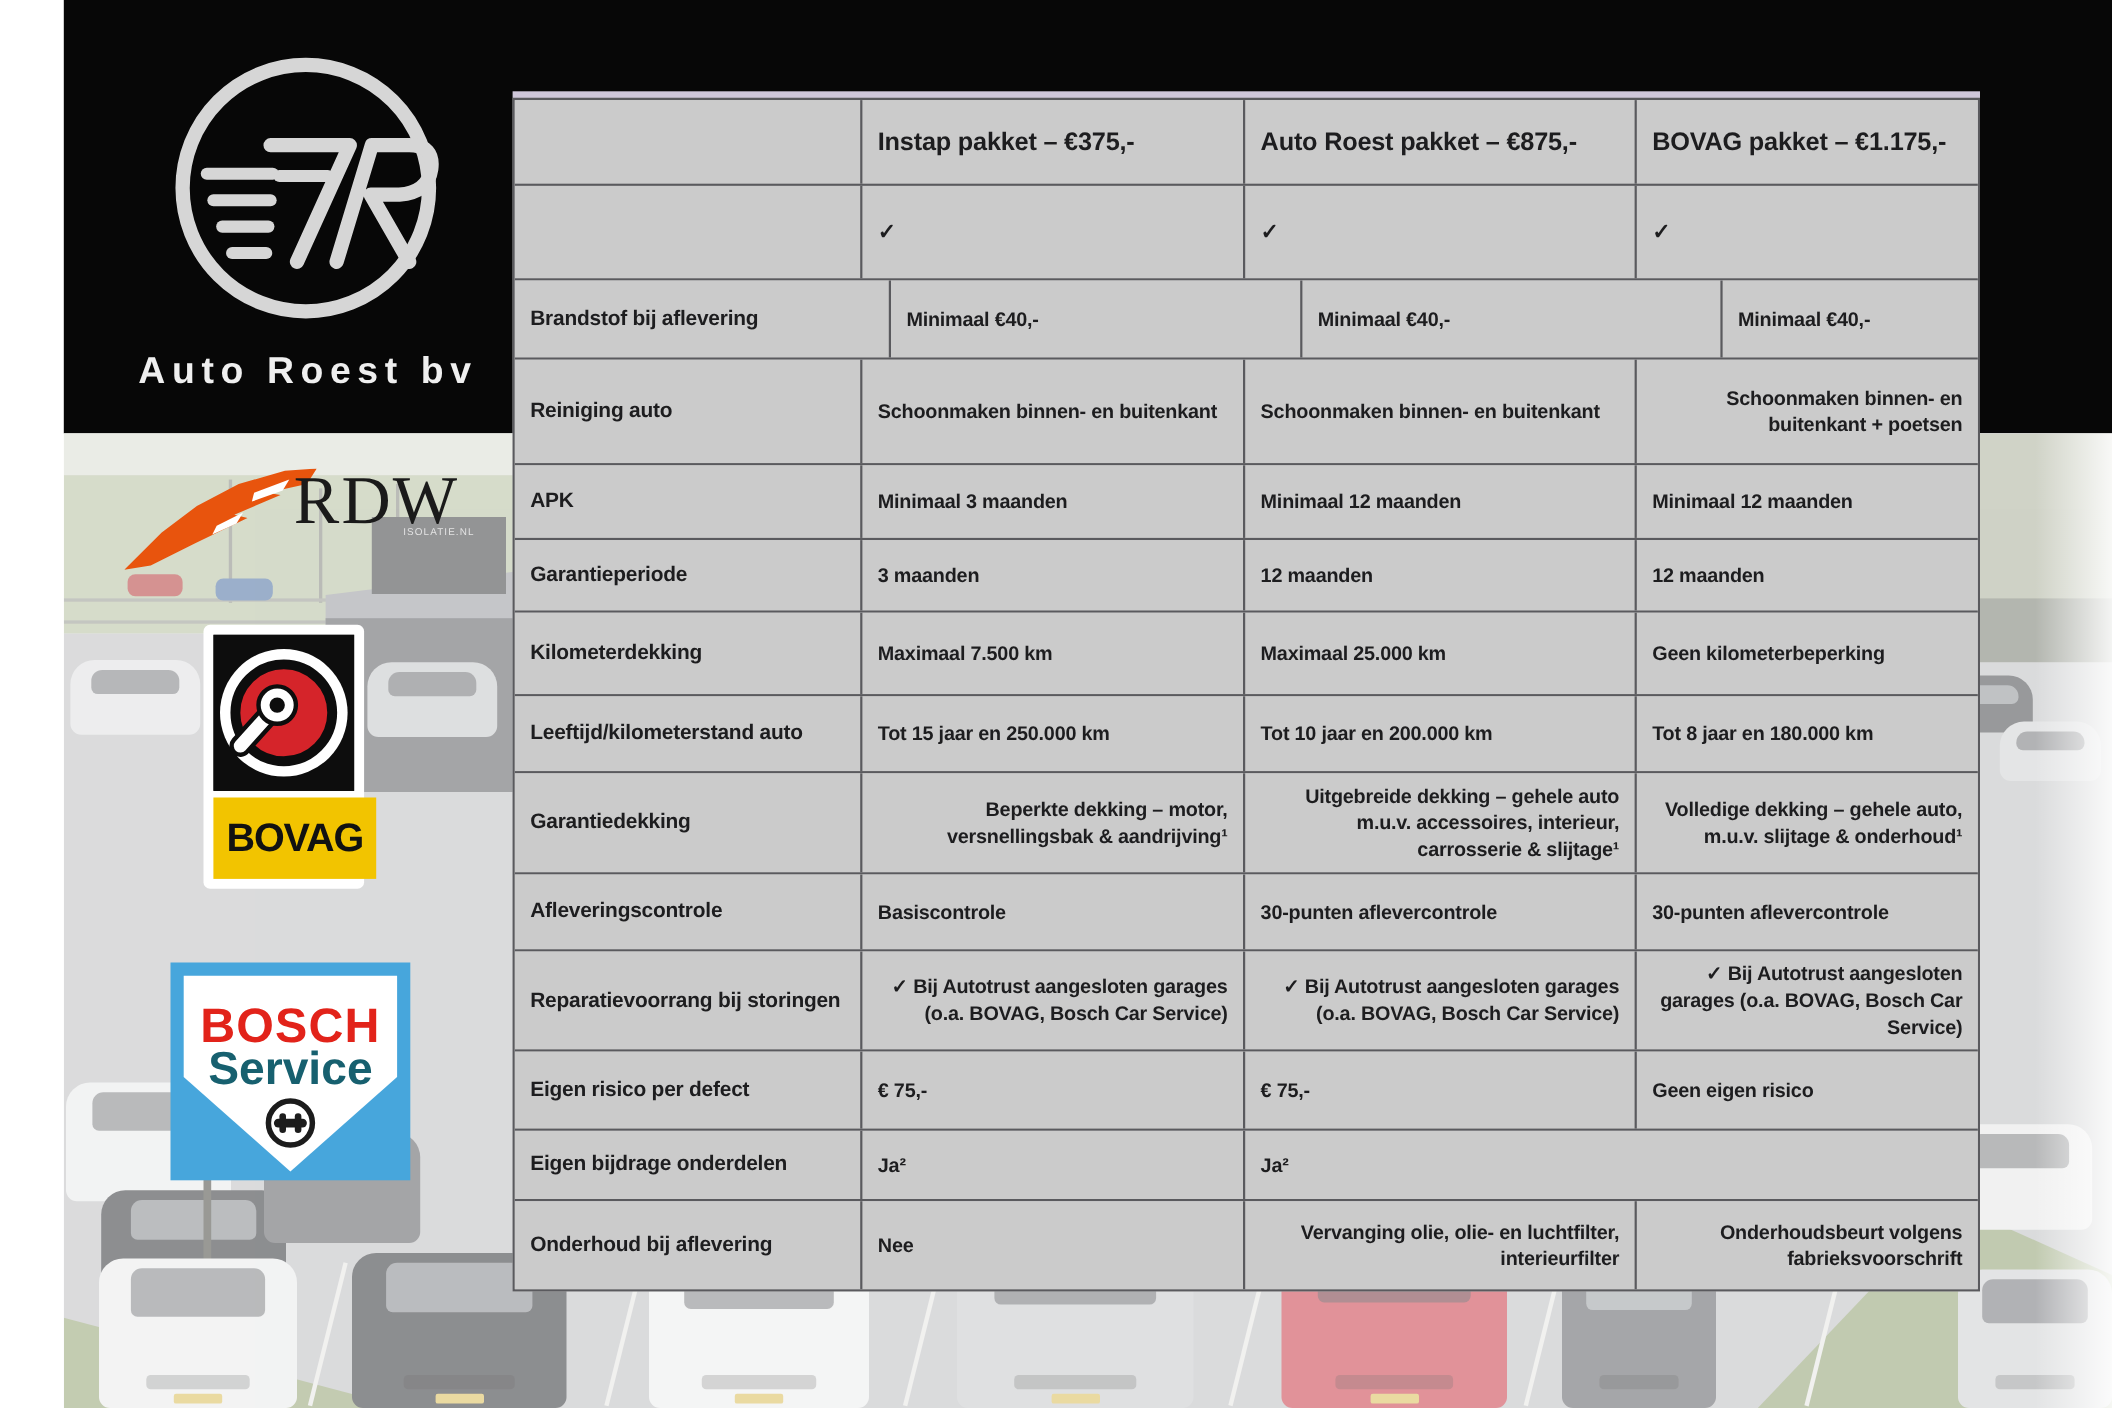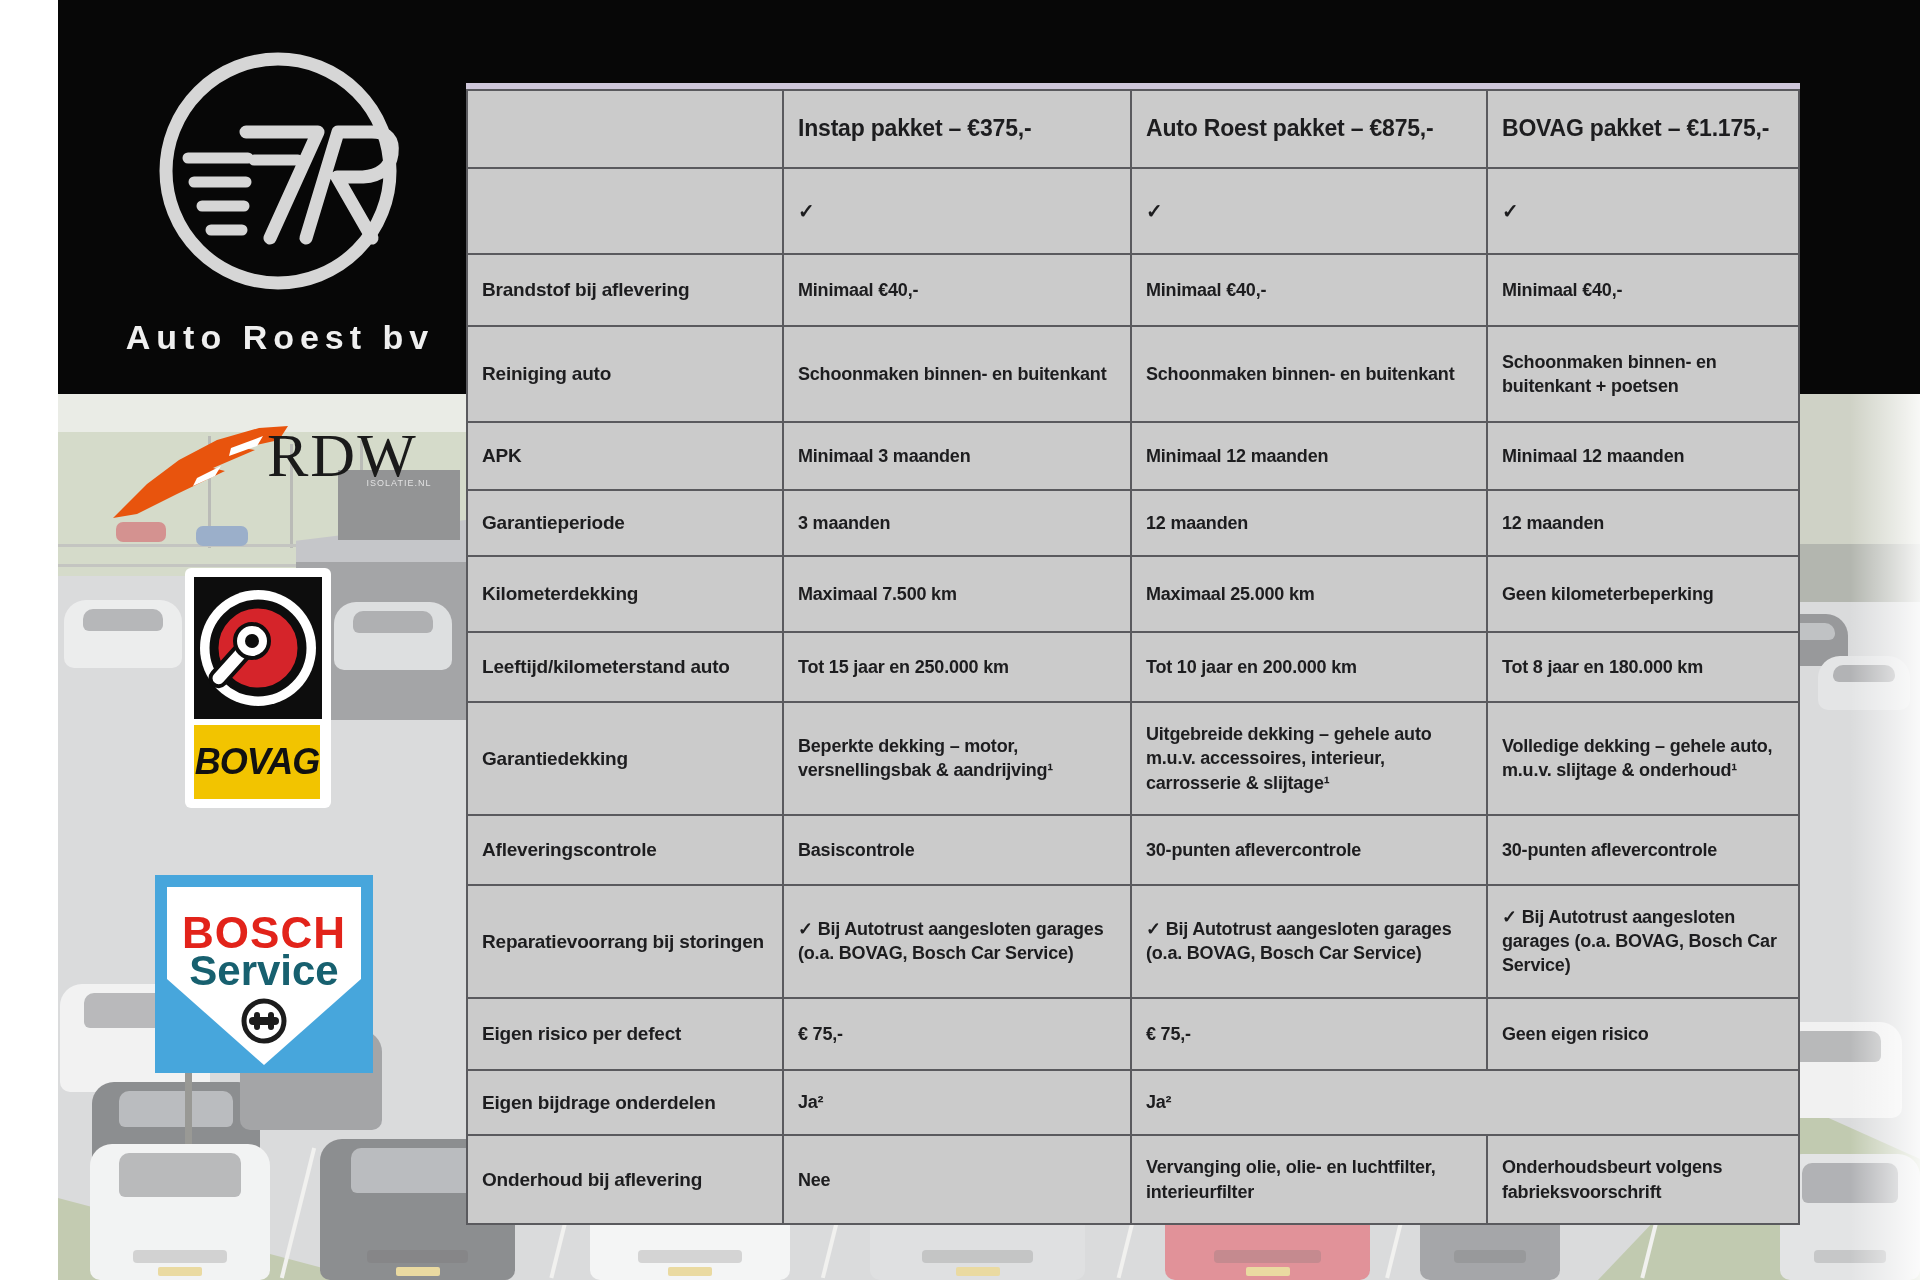--- a/index.html
+++ b/index.html
@@ -50,39 +50,39 @@
     background:linear-gradient(90deg,rgba(255,255,255,0),rgba(255,255,255,.85));}
 
   
   .rdw{position:absolute;left:95px;top:412px;width:330px;height:118px;}
   .rdw-word{position:absolute;left:172px;top:8px;font-family:"Liberation Serif",serif;
     font-size:62px;color:#1a1a1a;letter-spacing:2px;}
 
   .bovag{position:absolute;left:185px;top:568px;width:146px;height:240px;background:#ffffff;
     border-radius:6px;padding:9px;}
   .bovag-emblem{width:128px;height:142px;background:#0d0d0d;display:block;}
-  .bovag-word{margin-top:6px;width:126px;height:74px;background:#f2c400;display:flex;
+  .bovag-word{margin-top:6px;width:148px;height:74px;background:#f2c400;display:flex;
     align-items:center;justify-content:center;font-size:36px;font-weight:bold;color:#111;
-    letter-spacing:-1px;transform-origin:center;font-style:italic;}
+    letter-spacing:-1px;transform-origin:center;}
 
   .bosch{position:absolute;left:155px;top:875px;width:218px;height:198px;background:#47a6dc;}
   .bosch-white{position:absolute;inset:0;}
   .bosch-b{position:absolute;left:0;top:33px;width:100%;text-align:center;
     font-size:44px;font-weight:bold;color:#e2231a;letter-spacing:1px;}
   .bosch-s{position:absolute;left:0;top:72px;width:100%;text-align:center;
     font-size:42px;font-weight:bold;color:#17606f;}
 
   
   .tbl-wrap{position:absolute;left:466px;top:83px;width:1334px;}
   .tbl-top{height:6px;background:#cfc7da;}
   .pkg-table{border:2px solid #5a5a5e;background:#cbcbcb;}
   .trow{display:grid;grid-template-columns:314px 348px 356px 312px;border-bottom:2px solid #5a5a5e;background:#cbcbcb;}
   .trow:last-child{border-bottom:none;}
-  .tc{border-left:2px solid #5a5a5e;padding:19px 14px;display:flex;align-items:center;
-    color:#1d1d1f;font-weight:bold;font-size:18px;line-height:1.35;letter-spacing:-0.2px;}
+  .tc{border-left:2px solid #5a5a5e;padding:8px 14px;display:flex;align-items:center;
+    color:#1d1d1f;font-weight:bold;font-size:18px;line-height:1.35;letter-spacing:-0.2px;text-align:right;}
   .tc:first-child{border-left:none;}
   .tc.hcell{font-size:23px;}
   .tc.lbl{font-size:19px;}
   .tc.check{font-size:20px;}
 </style>
 </head>
 <body>
 
 <div class="stage">
 
@@ -265,148 +265,148 @@
           <div class="tc check">
             <span>✓</span>
           </div>
           <div class="tc check">
             <span>✓</span>
           </div>
           <div class="tc check">
             <span>✓</span>
           </div>
         </div>
+        <div class="trow" style="min-height: 72px; gap: 26px;">
+          <div class="tc lbl">
+            <span>Brandstof bij aflevering</span>
+          </div>
+          <div class="tc">
+            <span>Minimaal €40,-</span>
+          </div>
+          <div class="tc">
+            <span>Minimaal €40,-</span>
+          </div>
+          <div class="tc">
+            <span>Minimaal €40,-</span>
+          </div>
+        </div>
+        <div class="trow" style="min-height: 96px;">
+          <div class="tc lbl">
+            <span>Reiniging auto</span>
+          </div>
+          <div class="tc">
+            <span>Schoonmaken binnen- en buitenkant</span>
+          </div>
+          <div class="tc">
+            <span>Schoonmaken binnen- en buitenkant</span>
+          </div>
+          <div class="tc">
+            <span>Schoonmaken binnen- en buitenkant + poetsen</span>
+          </div>
+        </div>
+        <div class="trow" style="min-height: 68px;">
+          <div class="tc lbl">
+            <span>APK</span>
+          </div>
+          <div class="tc">
+            <span>Minimaal 3 maanden</span>
+          </div>
+          <div class="tc">
+            <span>Minimaal 12 maanden</span>
+          </div>
+          <div class="tc">
+            <span>Minimaal 12 maanden</span>
+          </div>
+        </div>
+        <div class="trow" style="min-height: 66px;">
+          <div class="tc lbl">
+            <span>Garantieperiode</span>
+          </div>
+          <div class="tc">
+            <span>3 maanden</span>
+          </div>
+          <div class="tc">
+            <span>12 maanden</span>
+          </div>
+          <div class="tc">
+            <span>12 maanden</span>
+          </div>
+        </div>
+        <div class="trow" style="min-height: 76px;">
+          <div class="tc lbl">
+            <span>Kilometerdekking</span>
+          </div>
+          <div class="tc">
+            <span>Maximaal 7.500 km</span>
+          </div>
+          <div class="tc">
+            <span>Maximaal 25.000 km</span>
+          </div>
+          <div class="tc">
+            <span>Geen kilometerbeperking</span>
+          </div>
+        </div>
+        <div class="trow" style="min-height: 70px;">
+          <div class="tc lbl">
+            <span>Leeftijd/kilometerstand auto</span>
+          </div>
+          <div class="tc">
+            <span>Tot 15 jaar en 250.000 km</span>
+          </div>
+          <div class="tc">
+            <span>Tot 10 jaar en 200.000 km</span>
+          </div>
+          <div class="tc">
+            <span>Tot 8 jaar en 180.000 km</span>
+          </div>
+        </div>
+        <div class="trow" style="min-height: 92px;">
+          <div class="tc lbl">
+            <span>Garantiedekking</span>
+          </div>
+          <div class="tc">
+            <span>Beperkte dekking – motor, versnellingsbak &amp; aandrijving¹</span>
+          </div>
+          <div class="tc">
+            <span>Uitgebreide dekking – gehele auto m.u.v. accessoires, interieur, carrosserie &amp; slijtage¹</span>
+          </div>
+          <div class="tc">
+            <span>Volledige dekking – gehele auto, m.u.v. slijtage &amp; onderhoud¹</span>
+          </div>
+        </div>
+        <div class="trow" style="min-height: 70px;">
+          <div class="tc lbl">
+            <span>Afleveringscontrole</span>
+          </div>
+          <div class="tc">
+            <span>Basiscontrole</span>
+          </div>
+          <div class="tc">
+            <span>30-punten aflevercontrole</span>
+          </div>
+          <div class="tc">
+            <span>30-punten aflevercontrole</span>
+          </div>
+        </div>
+        <div class="trow" style="min-height: 82px;">
+          <div class="tc lbl">
+            <span>Reparatievoorrang bij storingen</span>
+          </div>
+          <div class="tc">
+            <span>✓ Bij Autotrust aangesloten garages (o.a. BOVAG, Bosch Car Service)</span>
+          </div>
+          <div class="tc">
+            <span>✓ Bij Autotrust aangesloten garages (o.a. BOVAG, Bosch Car Service)</span>
+          </div>
+          <div class="tc">
+            <span>✓ Bij Autotrust aangesloten garages (o.a. BOVAG, Bosch Car Service)</span>
+          </div>
+        </div>
         <div class="trow" style="min-height: 72px;">
           <div class="tc lbl">
-            <span>Brandstof bij aflevering</span>
-          </div>
-          <div class="tc">
-            <span>Minimaal €40,-</span>
-          </div>
-          <div class="tc">
-            <span>Minimaal €40,-</span>
-          </div>
-          <div class="tc">
-            <span>Minimaal €40,-</span>
-          </div>
-        </div>
-        <div class="trow" style="min-height: 96px;">
-          <div class="tc lbl">
-            <span>Reiniging auto</span>
-          </div>
-          <div class="tc">
-            <span>Schoonmaken binnen- en buitenkant</span>
-          </div>
-          <div class="tc">
-            <span>Schoonmaken binnen- en buitenkant</span>
-          </div>
-          <div class="tc">
-            <span>Schoonmaken binnen- en buitenkant + poetsen</span>
-          </div>
-        </div>
-        <div class="trow" style="min-height: 68px;">
-          <div class="tc lbl">
-            <span>APK</span>
-          </div>
-          <div class="tc">
-            <span>Minimaal 3 maanden</span>
-          </div>
-          <div class="tc">
-            <span>Minimaal 12 maanden</span>
-          </div>
-          <div class="tc">
-            <span>Minimaal 12 maanden</span>
-          </div>
-        </div>
-        <div class="trow" style="min-height: 66px;">
-          <div class="tc lbl">
-            <span>Garantieperiode</span>
-          </div>
-          <div class="tc">
-            <span>3 maanden</span>
-          </div>
-          <div class="tc">
-            <span>12 maanden</span>
-          </div>
-          <div class="tc">
-            <span>12 maanden</span>
-          </div>
-        </div>
-        <div class="trow" style="min-height: 76px;">
-          <div class="tc lbl">
-            <span>Kilometerdekking</span>
-          </div>
-          <div class="tc">
-            <span>Maximaal 7.500 km</span>
-          </div>
-          <div class="tc">
-            <span>Maximaal 25.000 km</span>
-          </div>
-          <div class="tc">
-            <span>Geen kilometerbeperking</span>
-          </div>
-        </div>
-        <div class="trow" style="min-height: 70px;">
-          <div class="tc lbl">
-            <span>Leeftijd/kilometerstand auto</span>
-          </div>
-          <div class="tc">
-            <span>Tot 15 jaar en 250.000 km</span>
-          </div>
-          <div class="tc">
-            <span>Tot 10 jaar en 200.000 km</span>
-          </div>
-          <div class="tc">
-            <span>Tot 8 jaar en 180.000 km</span>
-          </div>
-        </div>
-        <div class="trow" style="min-height: 92px;">
-          <div class="tc lbl">
-            <span>Garantiedekking</span>
-          </div>
-          <div class="tc">
-            <span>Beperkte dekking – motor, versnellingsbak &amp; aandrijving¹</span>
-          </div>
-          <div class="tc">
-            <span>Uitgebreide dekking – gehele auto m.u.v. accessoires, interieur, carrosserie &amp; slijtage¹</span>
-          </div>
-          <div class="tc">
-            <span>Volledige dekking – gehele auto, m.u.v. slijtage &amp; onderhoud¹</span>
-          </div>
-        </div>
-        <div class="trow" style="min-height: 70px;">
-          <div class="tc lbl">
-            <span>Afleveringscontrole</span>
-          </div>
-          <div class="tc">
-            <span>Basiscontrole</span>
-          </div>
-          <div class="tc">
-            <span>30-punten aflevercontrole</span>
-          </div>
-          <div class="tc">
-            <span>30-punten aflevercontrole</span>
-          </div>
-        </div>
-        <div class="trow" style="min-height: 82px;">
-          <div class="tc lbl">
-            <span>Reparatievoorrang bij storingen</span>
-          </div>
-          <div class="tc">
-            <span>✓ Bij Autotrust aangesloten garages (o.a. BOVAG, Bosch Car Service)</span>
-          </div>
-          <div class="tc">
-            <span>✓ Bij Autotrust aangesloten garages (o.a. BOVAG, Bosch Car Service)</span>
-          </div>
-          <div class="tc">
-            <span>✓ Bij Autotrust aangesloten garages (o.a. BOVAG, Bosch Car Service)</span>
-          </div>
-        </div>
-        <div class="trow" style="min-height: 72px;">
-          <div class="tc lbl">
             <span>Eigen risico per defect</span>
           </div>
           <div class="tc">
             <span>€ 75,-</span>
           </div>
           <div class="tc">
             <span>€ 75,-</span>
           </div>
           <div class="tc">
             <span>Geen eigen risico</span>

